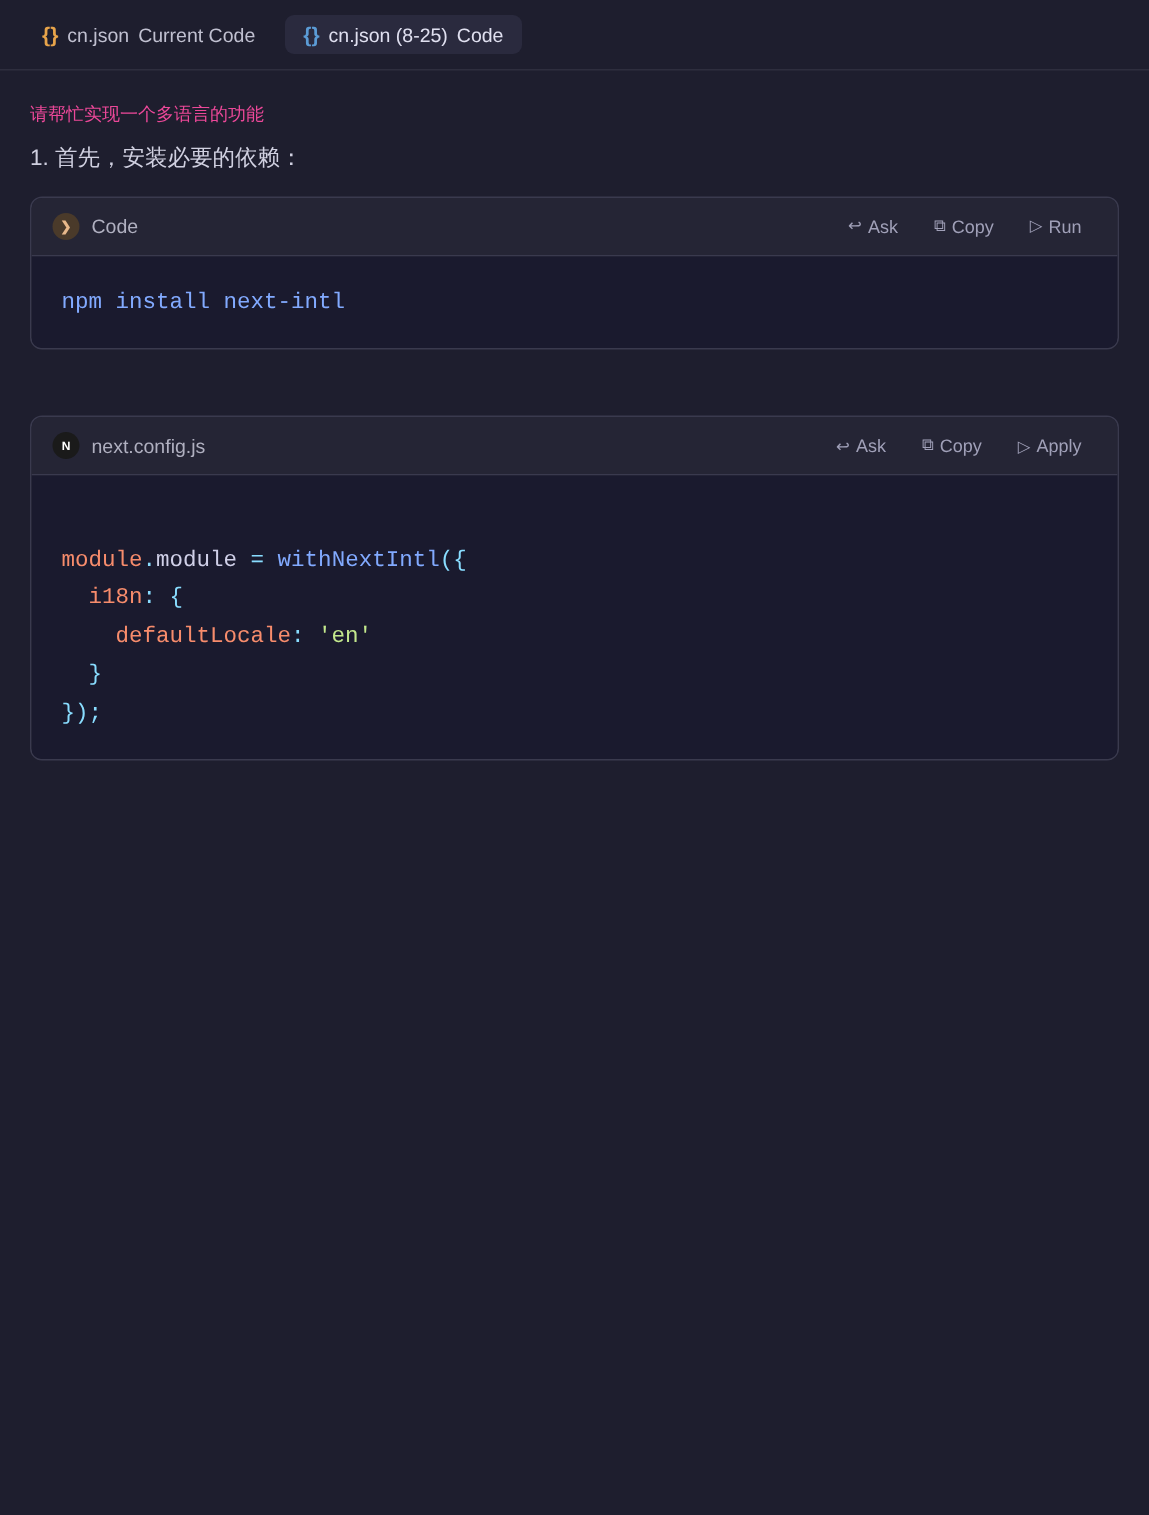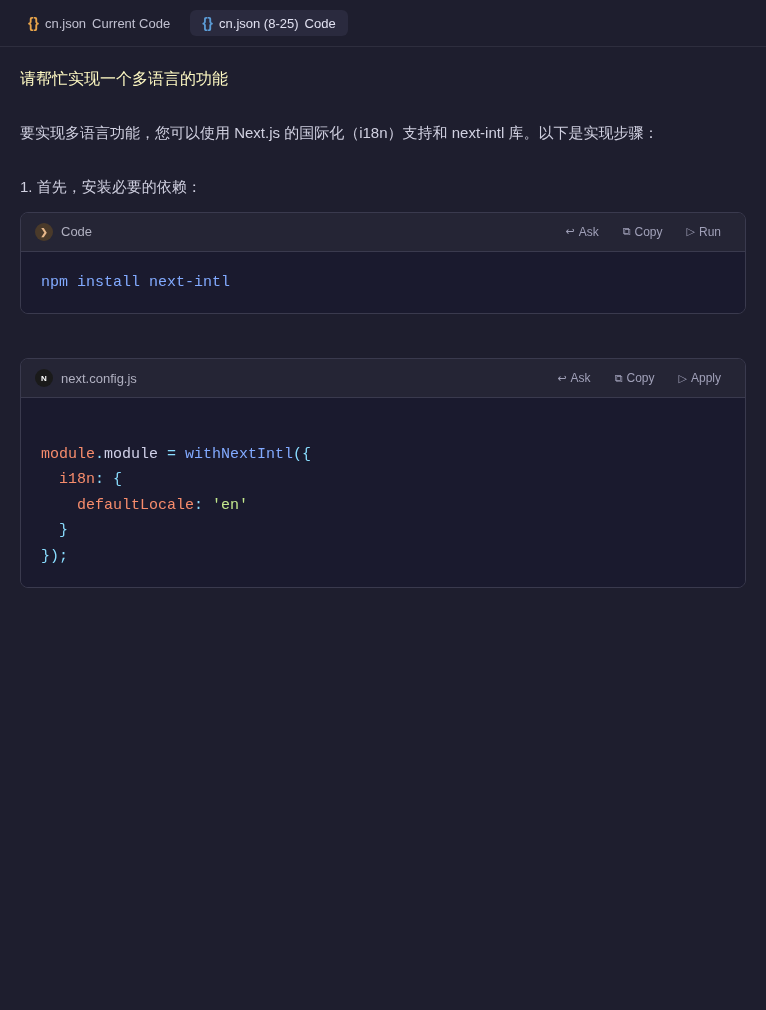--- a/index.html
+++ b/index.html
@@ -50,24 +50,23 @@
 
     .tab-icon.blue {
       color: #5b9bd5;
     }
 
     .main-content {
       padding: 20px 20px;
     }
 
     .user-question {
-      font-size: 16px;
+      font-size: 12px;
       font-weight: 500;
-      color: #fef9c3;
-      margin-bottom: 28px;
+      color: #ec4899;
       line-height: 1.5;
     }
 
     .response-text {
       font-size: 15px;
       line-height: 1.8;
       color: #d0d0e0;
       margin-bottom: 20px;
     }
 
@@ -204,21 +203,20 @@
     <span class="tab-icon blue">{}</span>
     <span>cn.json (8-25)</span>
     <span>Code</span>
   </div>
 </div>
 
 <div class="main-content">
 
   <div class="user-question">请帮忙实现一个多语言的功能</div>
 
-  <div class="response-text">要实现多语言功能，您可以使用 Next.js 的国际化（i18n）支持和 next-intl 库。以下是实现步骤：</div>
 
   <div class="section-gap"></div>
 
   <div class="step-label">1. 首先，安装必要的依赖：</div>
 
   <div class="code-block-wrapper">
     <div class="code-block-header">
       <div class="code-block-title">
         <div class="lang-icon bash">❯</div>
         <span>Code</span>

